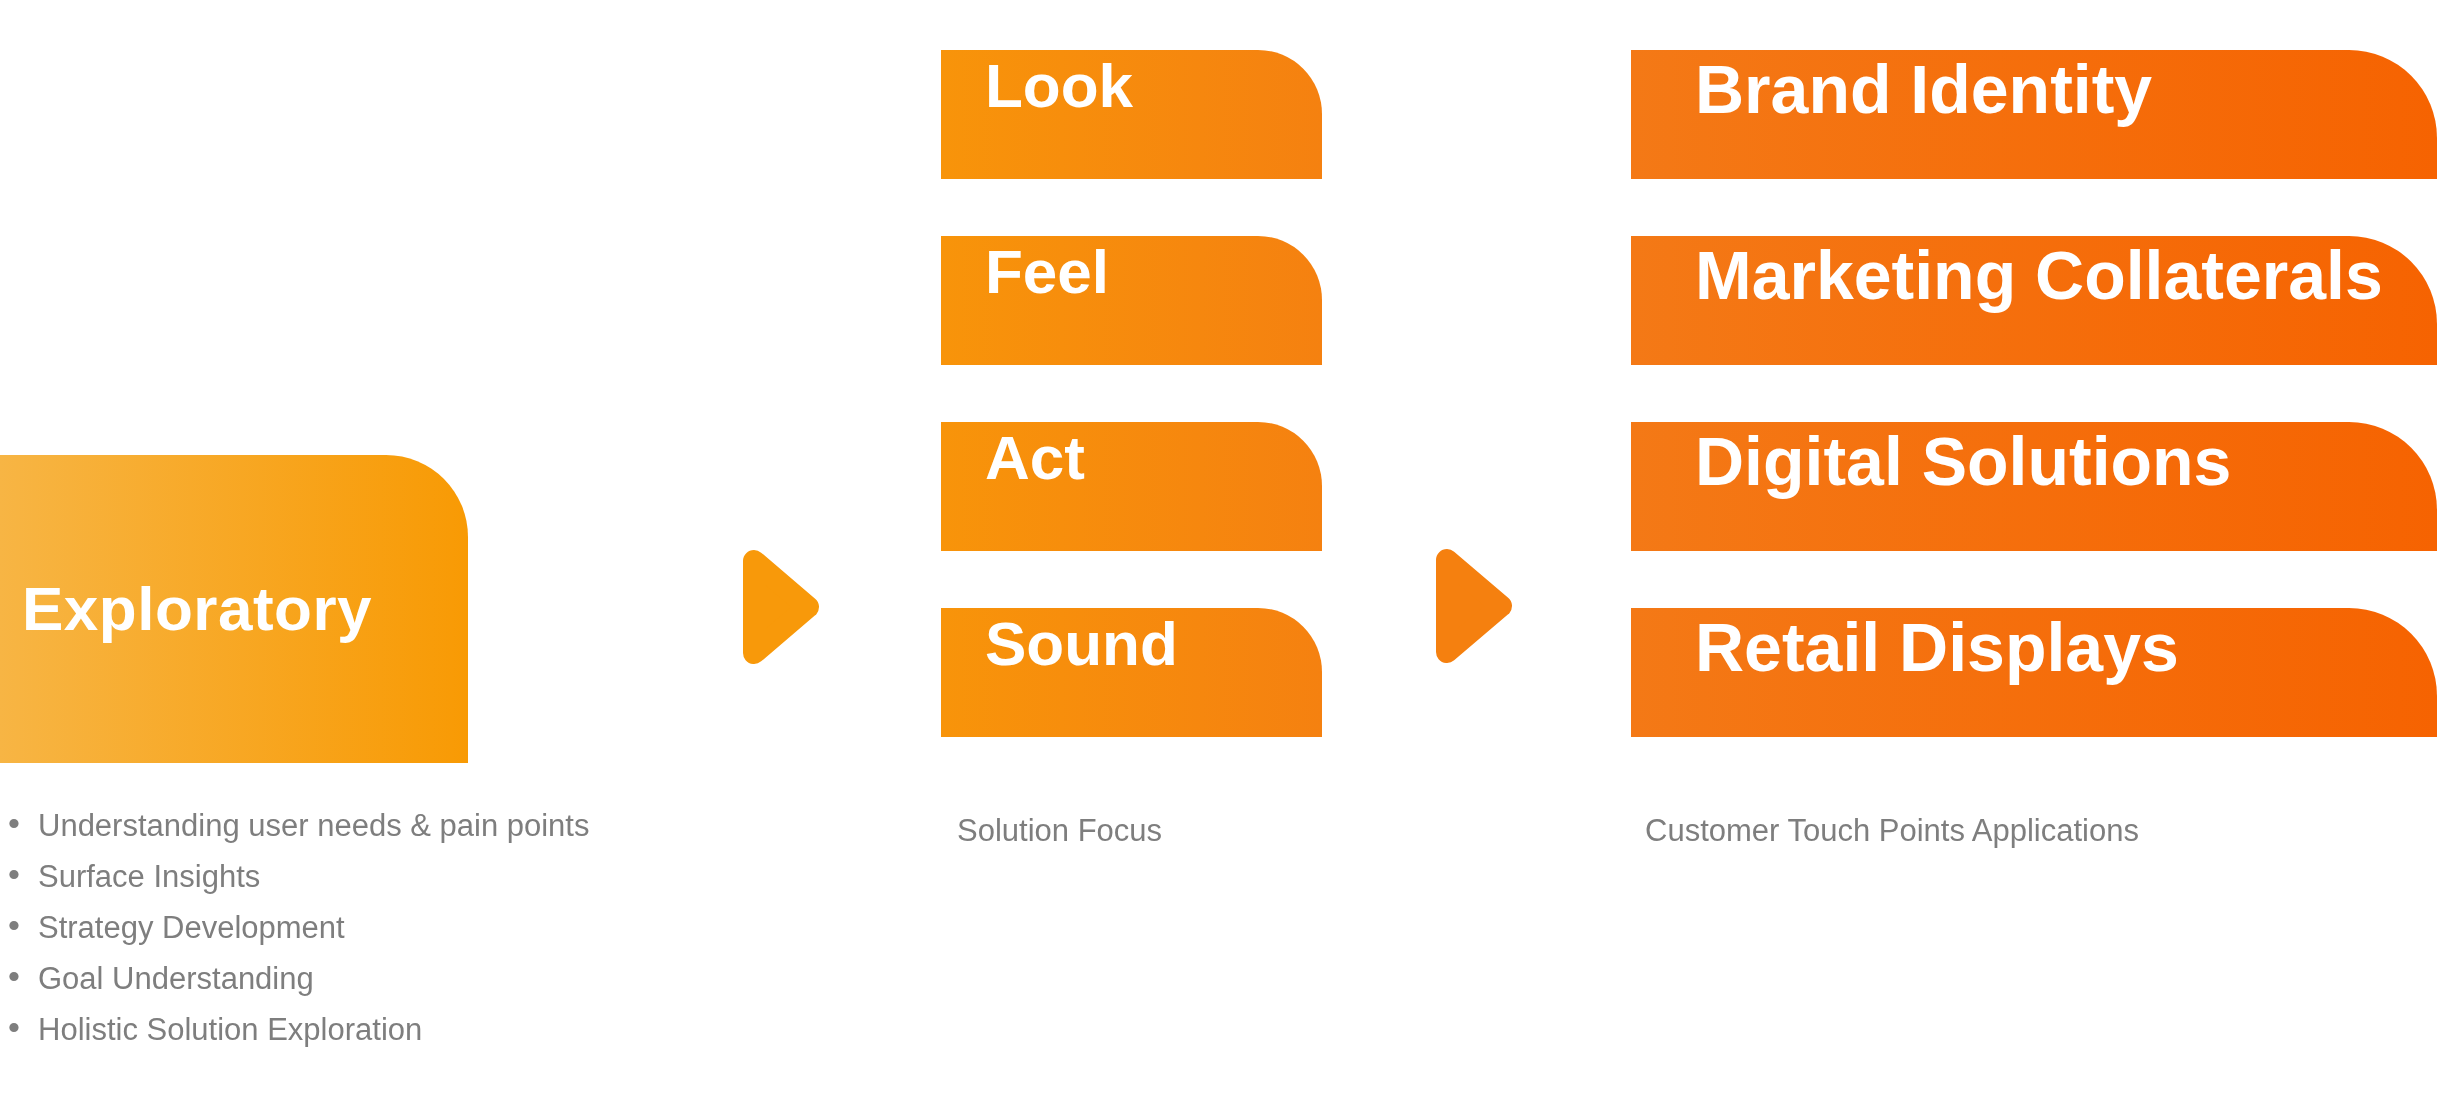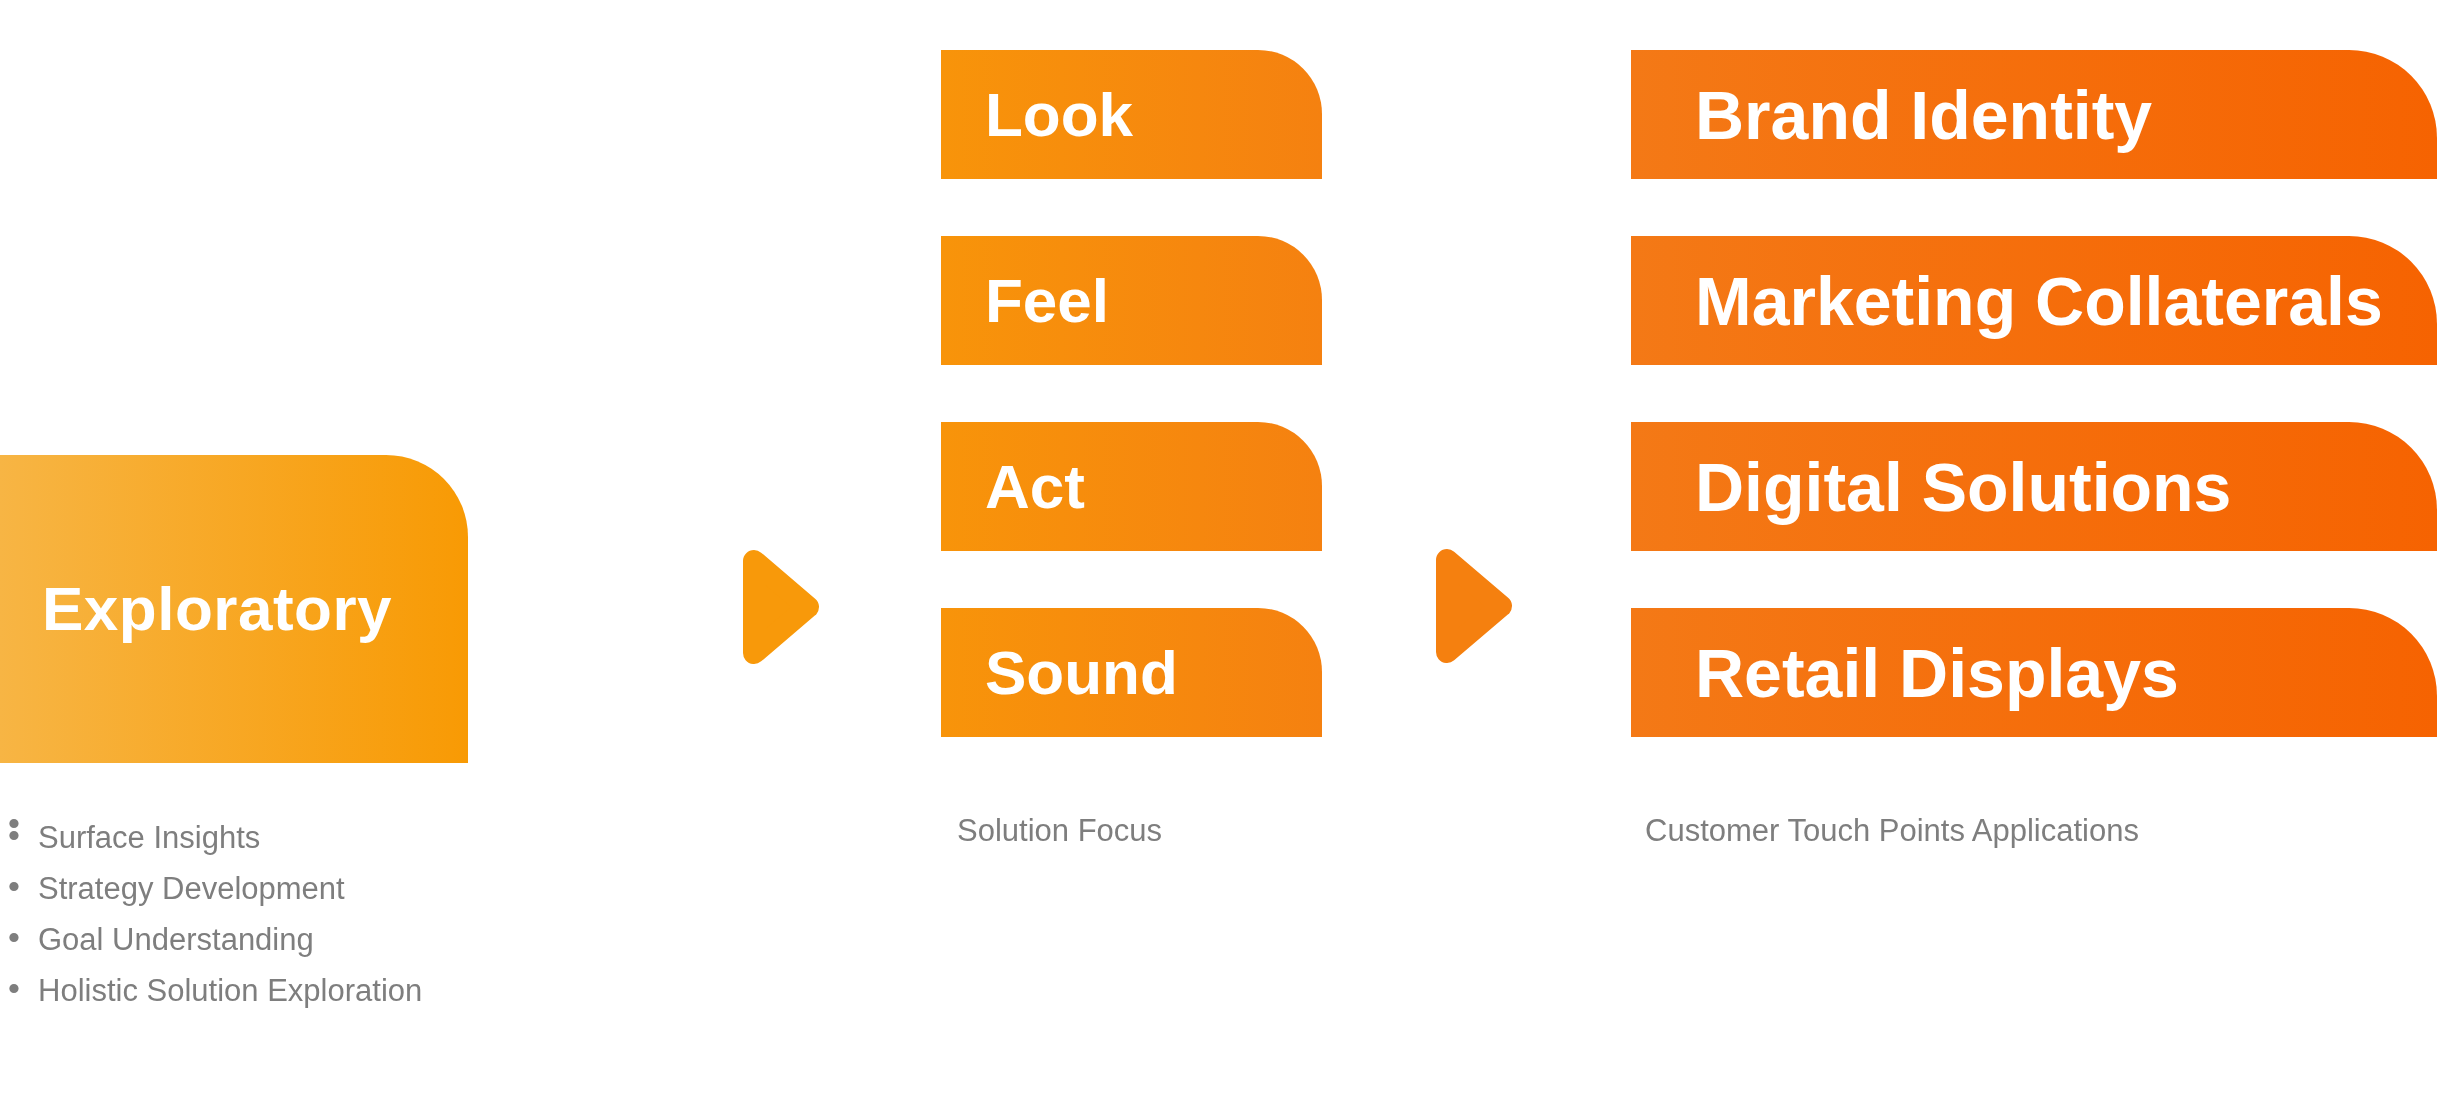--- a/index.html
+++ b/index.html
@@ -13,41 +13,41 @@
   html,body{margin:0;padding:0;background:var(--background-color);}
   body{font-family:"Liberation Sans","DejaVu Sans",sans-serif;}
   .canvas{position:relative;width:2437px;height:1104px;background:var(--background-color);overflow:hidden;}
 
   
   .left-box{
     position:absolute;left:0;top:455px;width:468px;height:308px;
     background:linear-gradient(90deg,var(--left-box-from),var(--left-box-to));
     border-radius:0 82px 0 0;
     display:flex;flex-direction:column;justify-content:center;
-    padding-left:42px;box-sizing:border-box;
+    padding-left:22px;box-sizing:border-box;
   }
   .left-box .line{
     color:var(--box-text-color);font-size:62px;font-weight:bold;line-height:90px;
     letter-spacing:0.5px;
   }
   .bullet-list{
     position:absolute;left:8px;top:806px;margin:0;padding:0;list-style:none;
     width:640px;
   }
   .bullet-list li{
     position:relative;color:var(--muted-text-color);font-size:31px;line-height:39px;
     margin:0 0 12px 0;padding-left:30px;
   }
   .bullet-list li .dot{
     position:absolute;left:0;top:-2px;font-size:34px;color:var(--muted-text-color);
   }
 
   
   .stage-box{
-    position:absolute;height:129px;display:flex;align-items:center;
+    position:absolute;height:129px;display:flex;
     box-sizing:border-box;
   }
   .stage-box .label{
     color:var(--box-text-color);font-weight:bold;white-space:nowrap;
   }
 
   
   .mid-box{
     left:941px;width:381px;border-radius:0 64px 0 0;
     background:linear-gradient(90deg,var(--mid-box-from),var(--mid-box-to));
@@ -82,21 +82,21 @@
 </head>
 <body>
 
 <div class="canvas">
 
   <div class="left-box">
     <div class="line">Exploratory</div>
   </div>
 
   <ul class="bullet-list">
-    <li><span class="dot">•</span></li>
+    <li><span class="dot">•</span><span>Understanding user needs &amp; pain points</span></li>
     <li><span class="dot">•</span><span>Surface Insights</span></li>
     <li><span class="dot">•</span><span>Strategy Development</span></li>
     <li><span class="dot">•</span><span>Goal Understanding</span></li>
     <li><span class="dot">•</span><span>Holistic Solution Exploration</span></li>
   </ul>
 
   <div class="arrow a1">
     <svg viewBox="0 0 80 122" aria-hidden="true">
       <path d="M13 15 L67 61 L13 107 Z" stroke-width="22" stroke-linejoin="round" style="fill:var(--arrow-left-color);stroke:var(--arrow-left-color)"></path>
     </svg>

